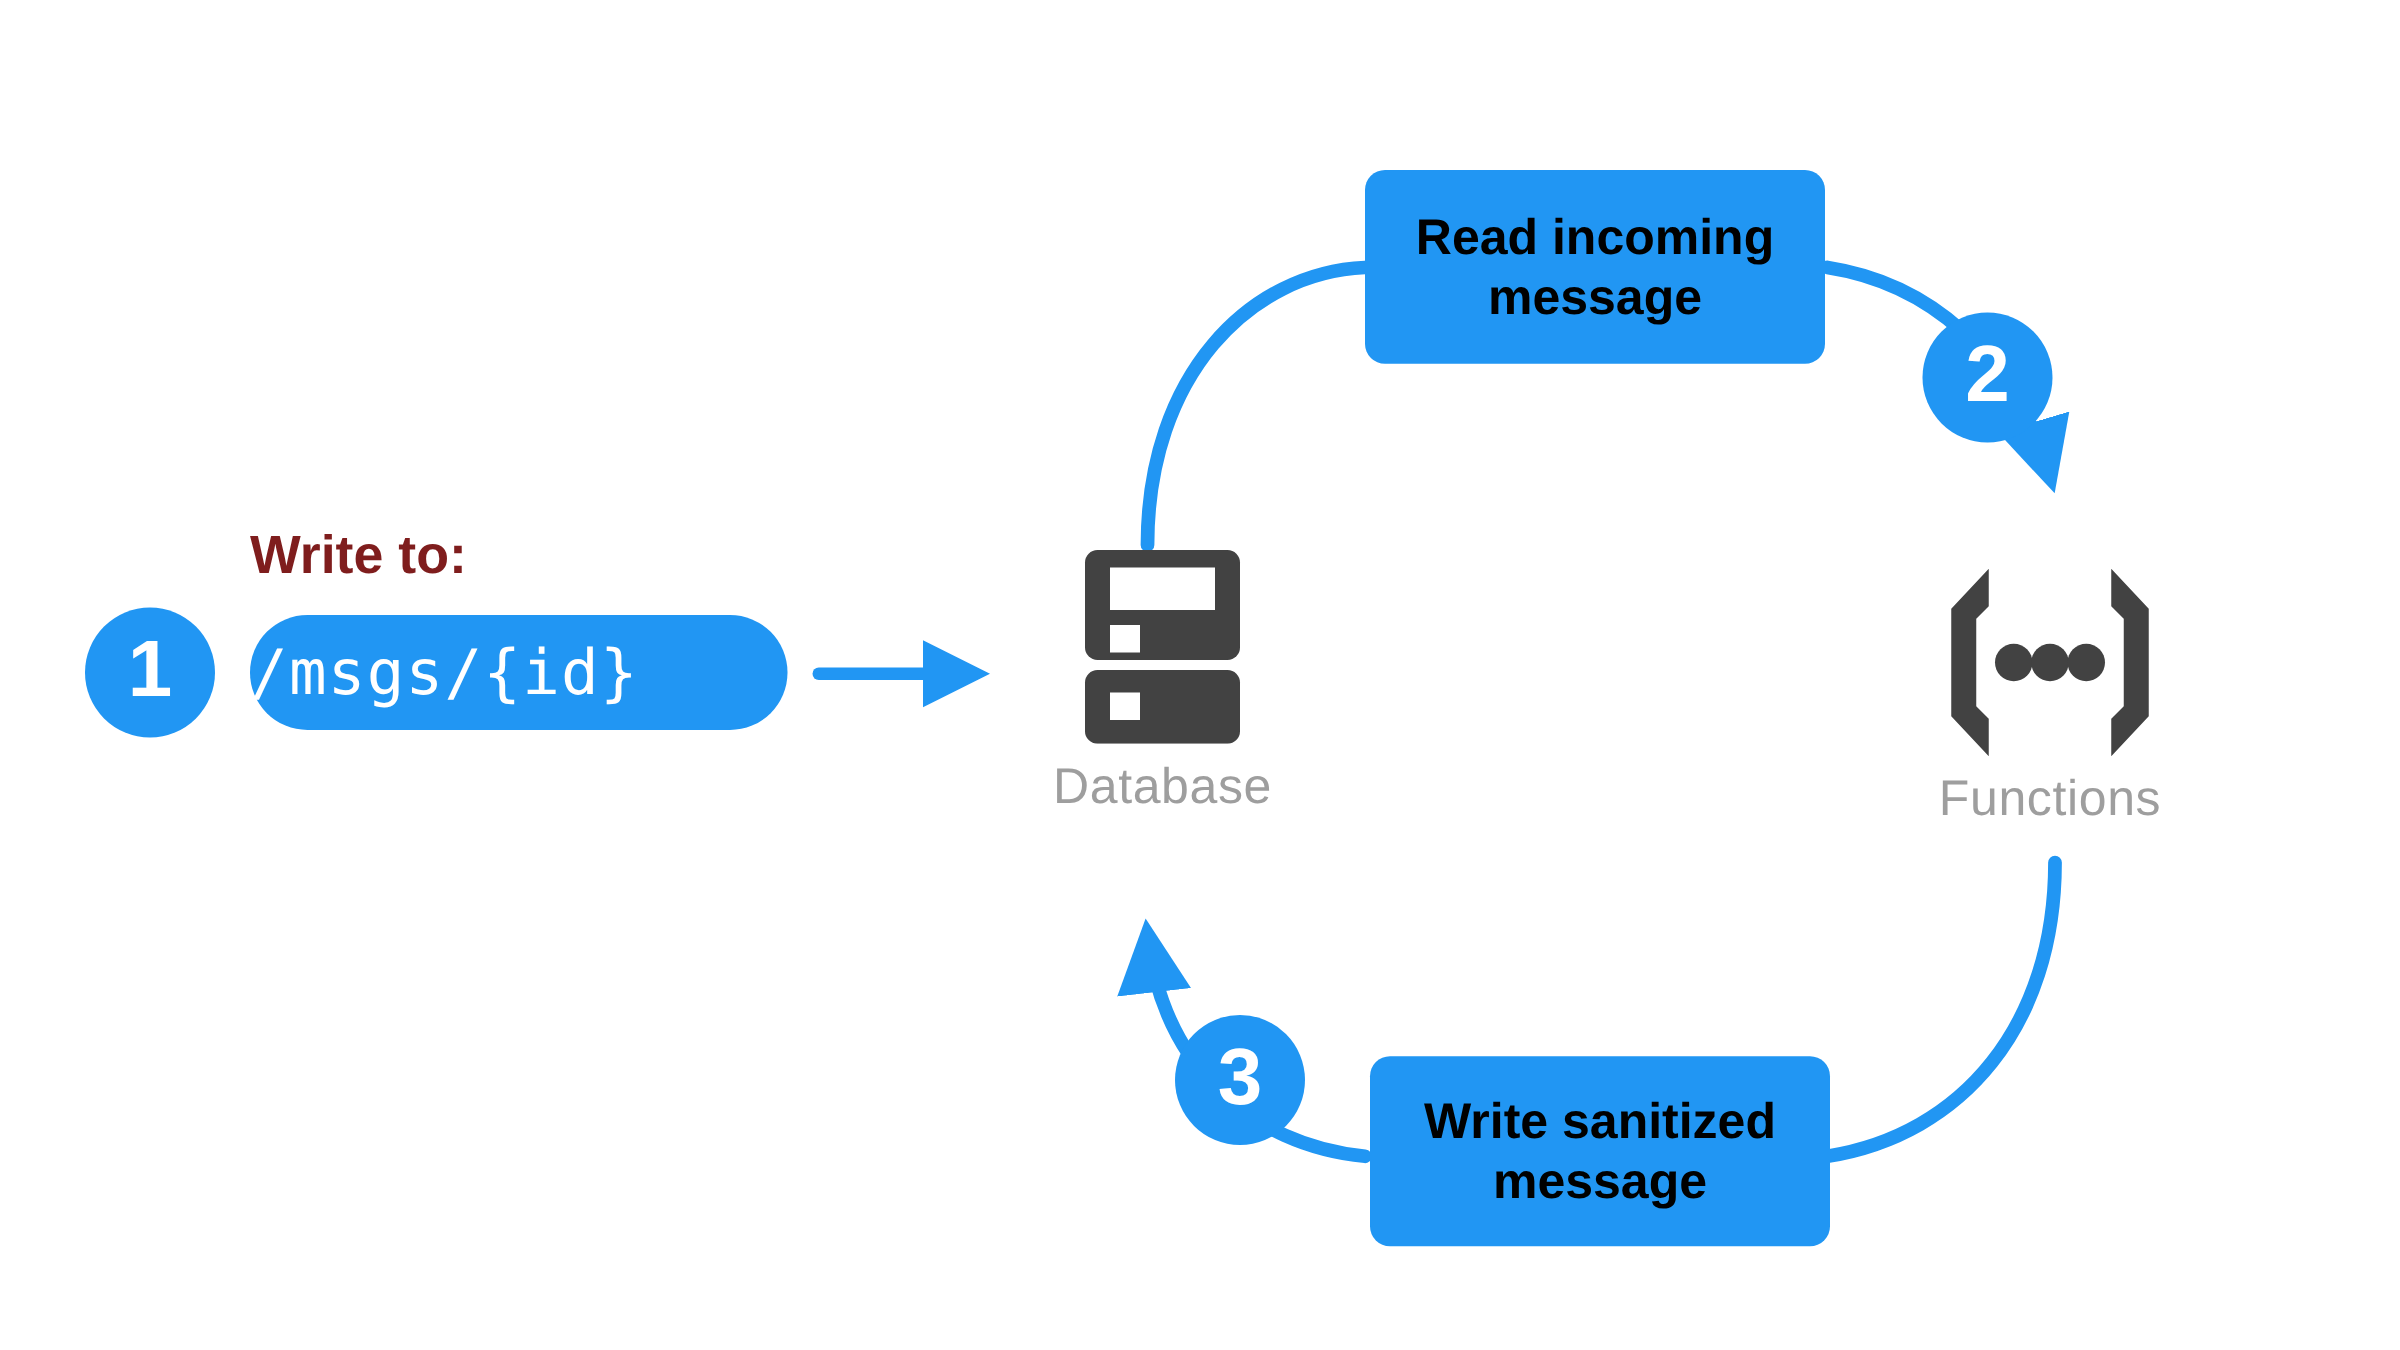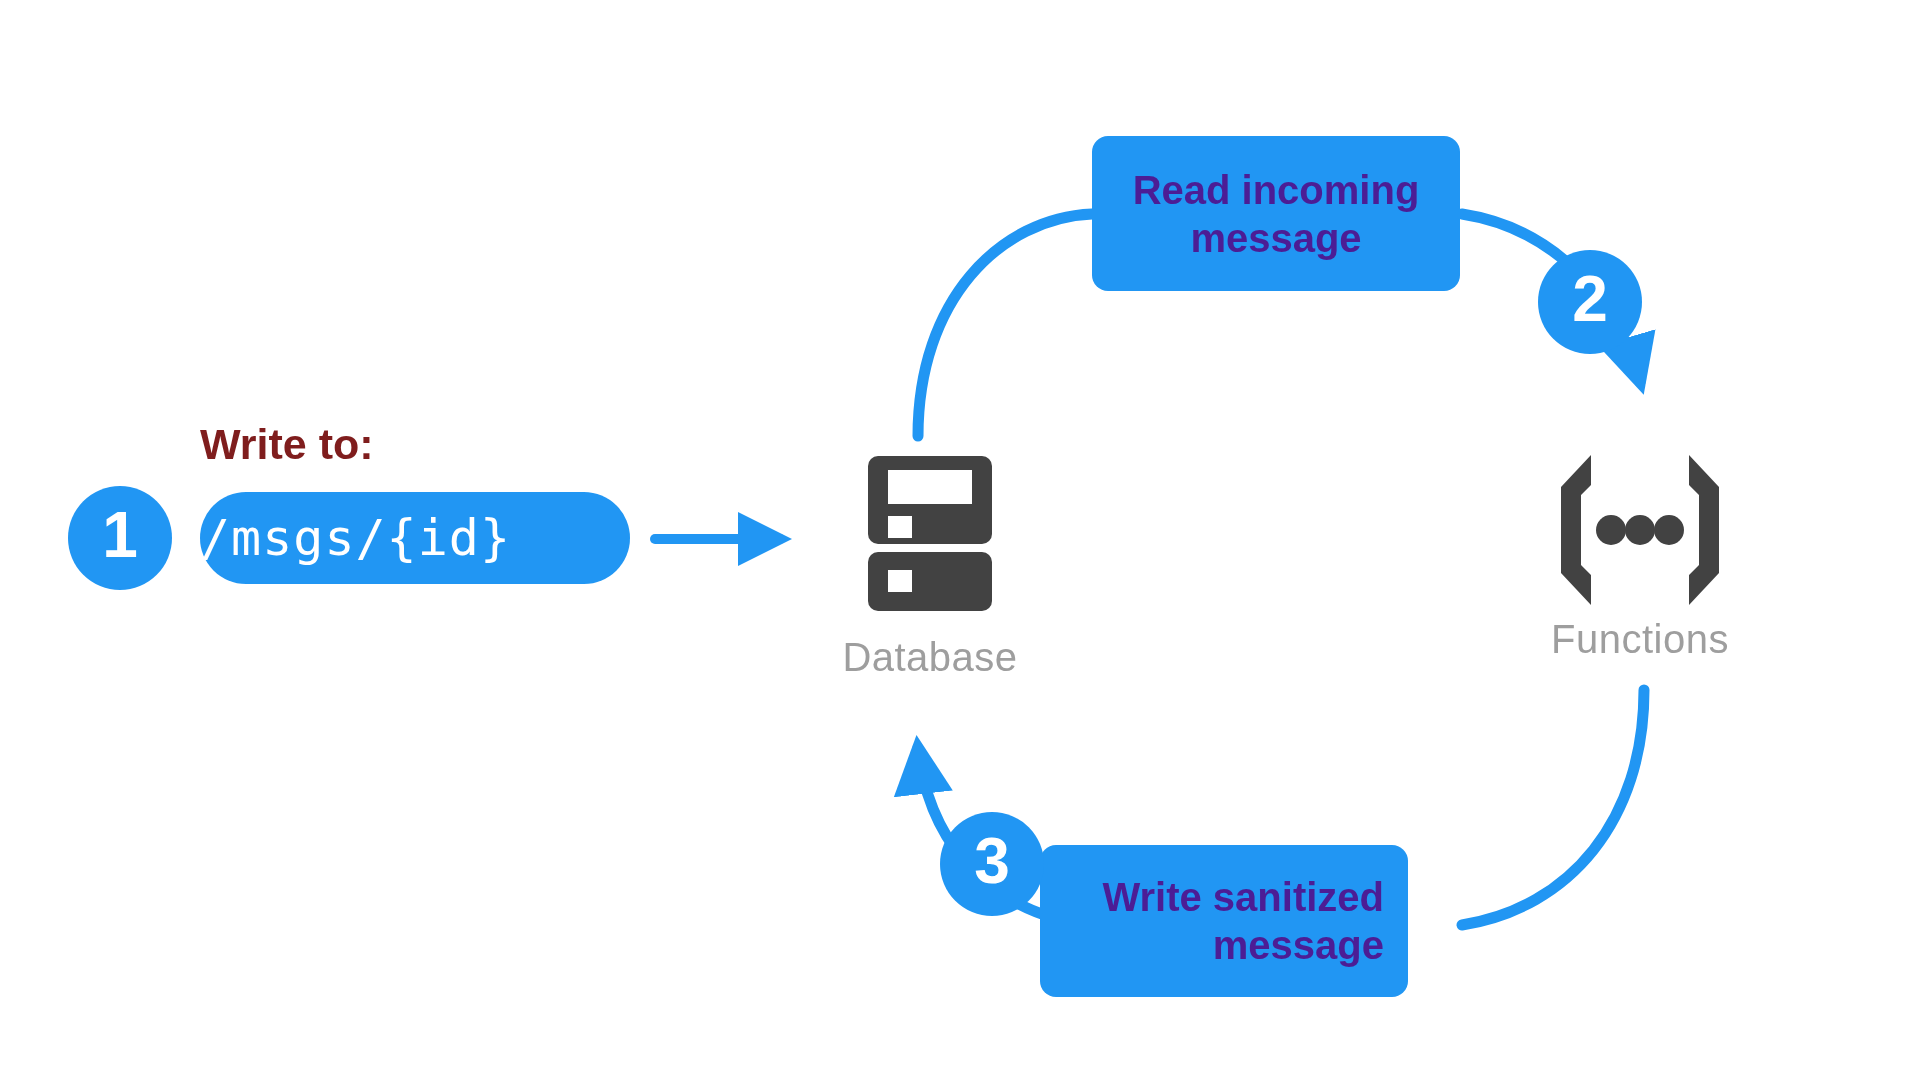--- a/index.html
+++ b/index.html
@@ -80,42 +80,42 @@
     font-size: 50px;
     letter-spacing: 1px;
     box-sizing: border-box;
   }
 
   
   .process-box {
     position: absolute;
     background: #2196f3;
     border-radius: 16px;
-    color: #4c1d95;
+    color: #000000;
     display: flex;
     align-items: center;
     justify-content: center;
     text-align: center;
     font-size: 40px;
     font-weight: bold;
     line-height: 1.2;
     padding: 0 24px;
     box-sizing: border-box;
   }
   #box-read  { left: 1092px; top: 136px; width: 368px; height: 155px; }
-  #box-write { left: 1040px; top: 845px; width: 368px; height: 152px; text-align: right; }
+  #box-write { left: 1096px; top: 845px; width: 368px; height: 152px; }
 
   
   .node {
     position: absolute;
     display: flex;
     flex-direction: column;
     align-items: center;
   }
-  #node-database { left: 820px;  top: 456px; width: 220px; gap: 12px; }
+  #node-database { left: 820px;  top: 440px; width: 220px; }
   #node-functions{ left: 1530px; top: 455px; width: 220px; }
 
   .node-caption {
     margin-top: 12px;
     font-size: 40px;
     color: #9e9e9e;
     letter-spacing: 0.5px;
     white-space: nowrap;
   }
 </style>

